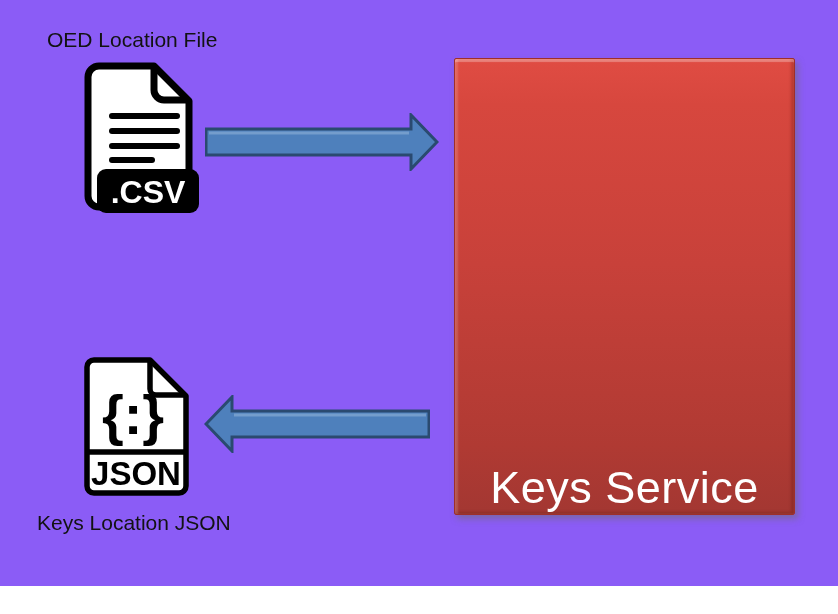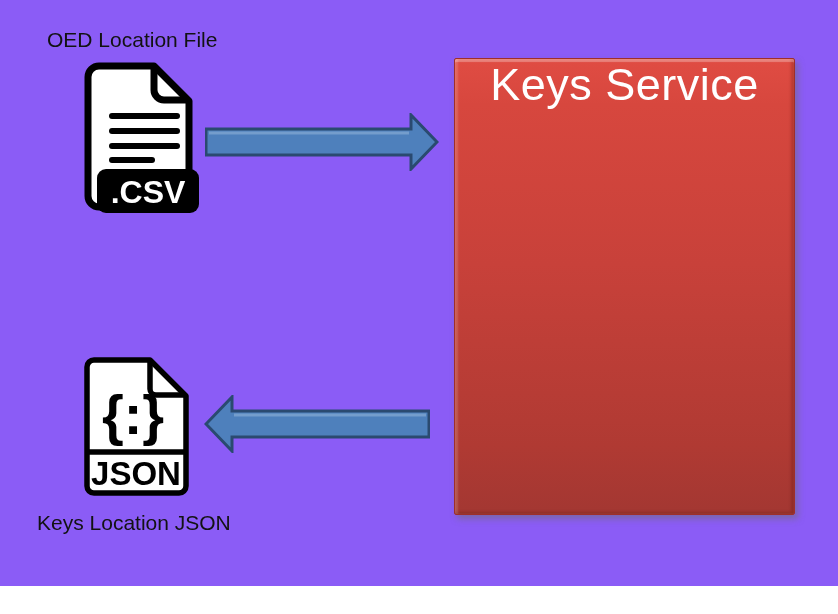--- a/index.html
+++ b/index.html
@@ -33,21 +33,21 @@
     width: 341px; height: 457px;
     background: linear-gradient(180deg, #e04c43 0%, #d7473e 10%, #c8413a 45%, #b03a33 85%, #a33732 100%);
     border: 1px solid #9e2f2a;
     border-radius: 2px;
     box-shadow:
       3px 4px 6px rgba(110, 110, 110, 0.55),
       inset 0 3px 1px rgba(255, 255, 255, 0.30),
       inset 3px 0 2px rgba(255, 255, 255, 0.16),
       inset -3px -2px 3px rgba(80, 10, 5, 0.25);
     display: flex;
-    align-items: flex-start;
+    align-items: flex-end;
     justify-content: center;
   }
   .keys-label {
     color: #ffffff;
     font-size: 45px;
     letter-spacing: 0.5px;
     white-space: nowrap;
   }
 
   svg text { font-family: "Liberation Sans", sans-serif; }

